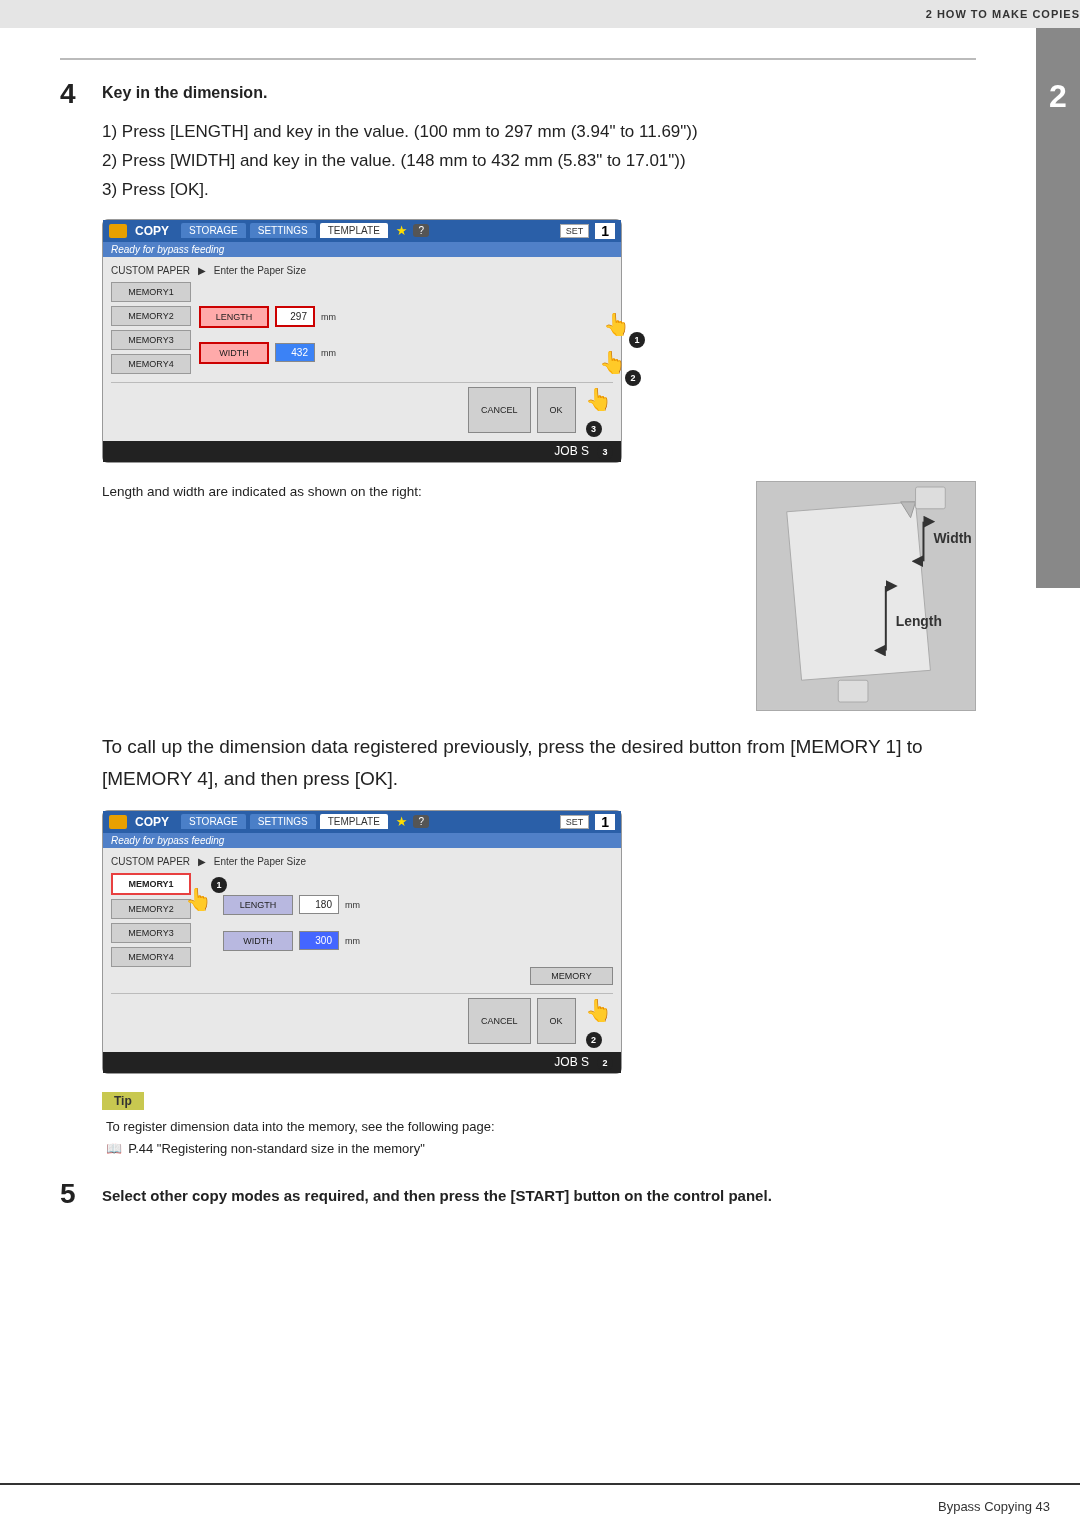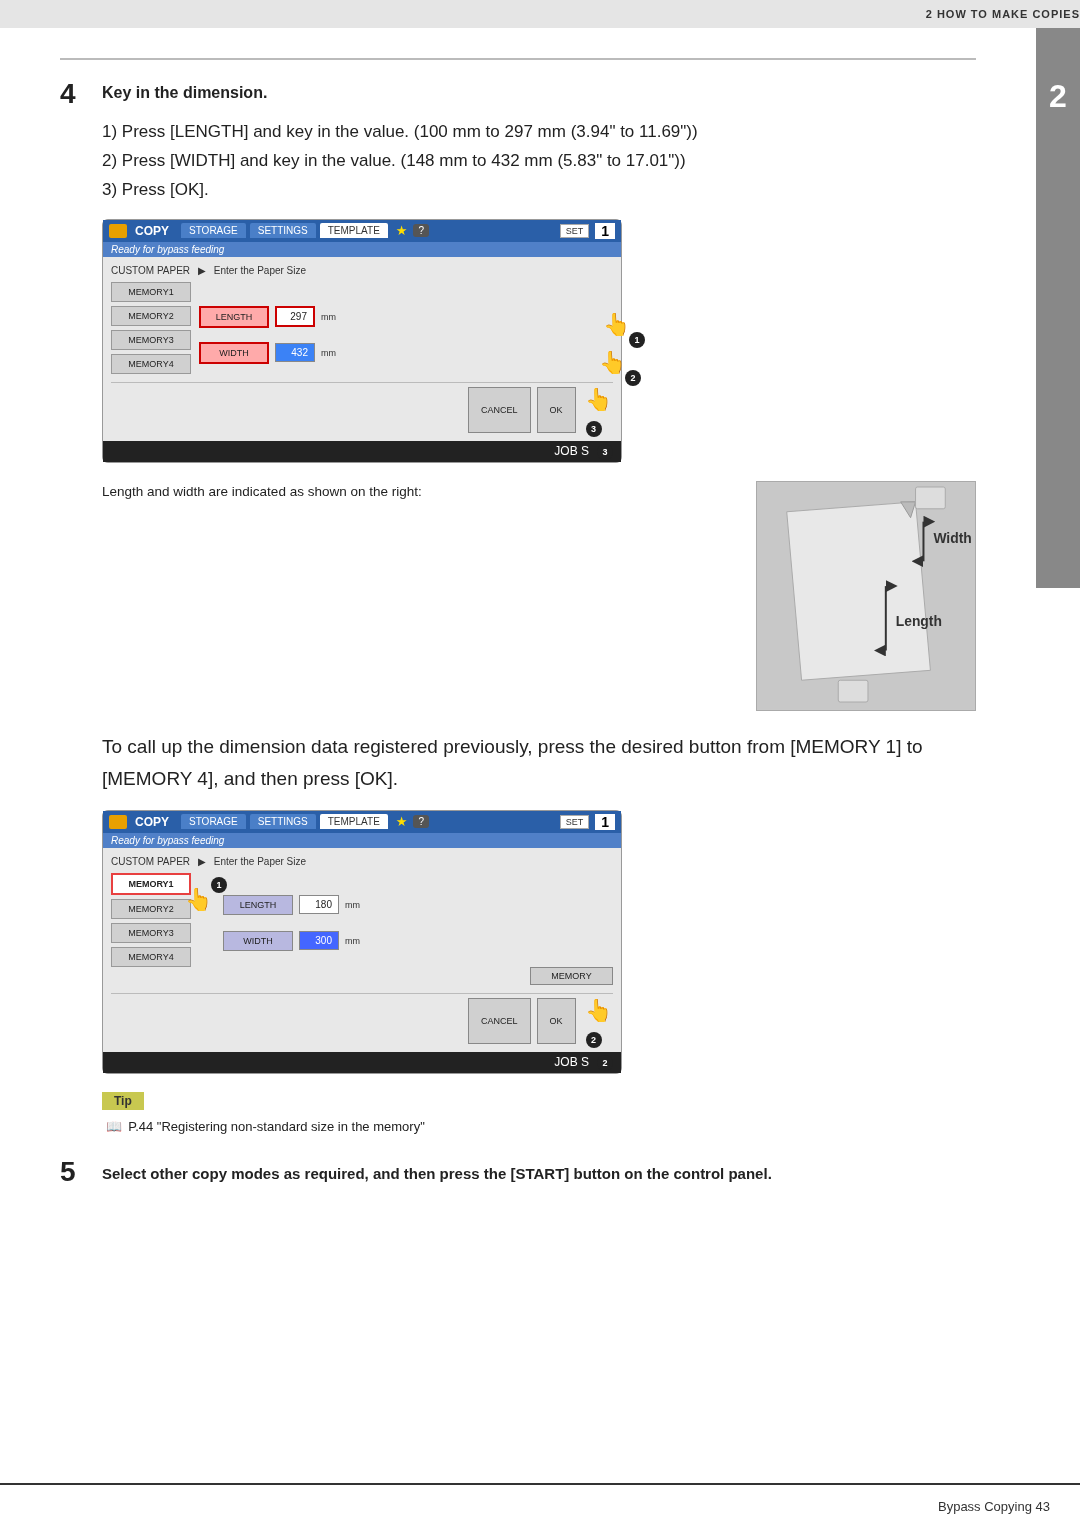--- a/index.html
+++ b/index.html
@@ -590,20 +590,21 @@
       <span class="ui-job-status">JOB S</span>
       <span style="font-size:14px;">
         <span class="number-circle">2</span>
       </span>
     </div>
   </div>
 
   <div class="tip-box">
     <div class="tip-label">Tip</div>
     <div class="tip-content">
+      <div>To register dimension data into the memory, see the following page:</div>
       <div class="tip-ref">
         <span class="book-icon">📖</span>
         <span>P.44 "Registering non-standard size in the memory"</span>
       </div>
     </div>
   </div>
 
   <div class="step5-heading">
     <div class="step5-number">5</div>
     <div class="step5-text">Select other copy modes as required, and then press the [START] button on the control panel.</div>

